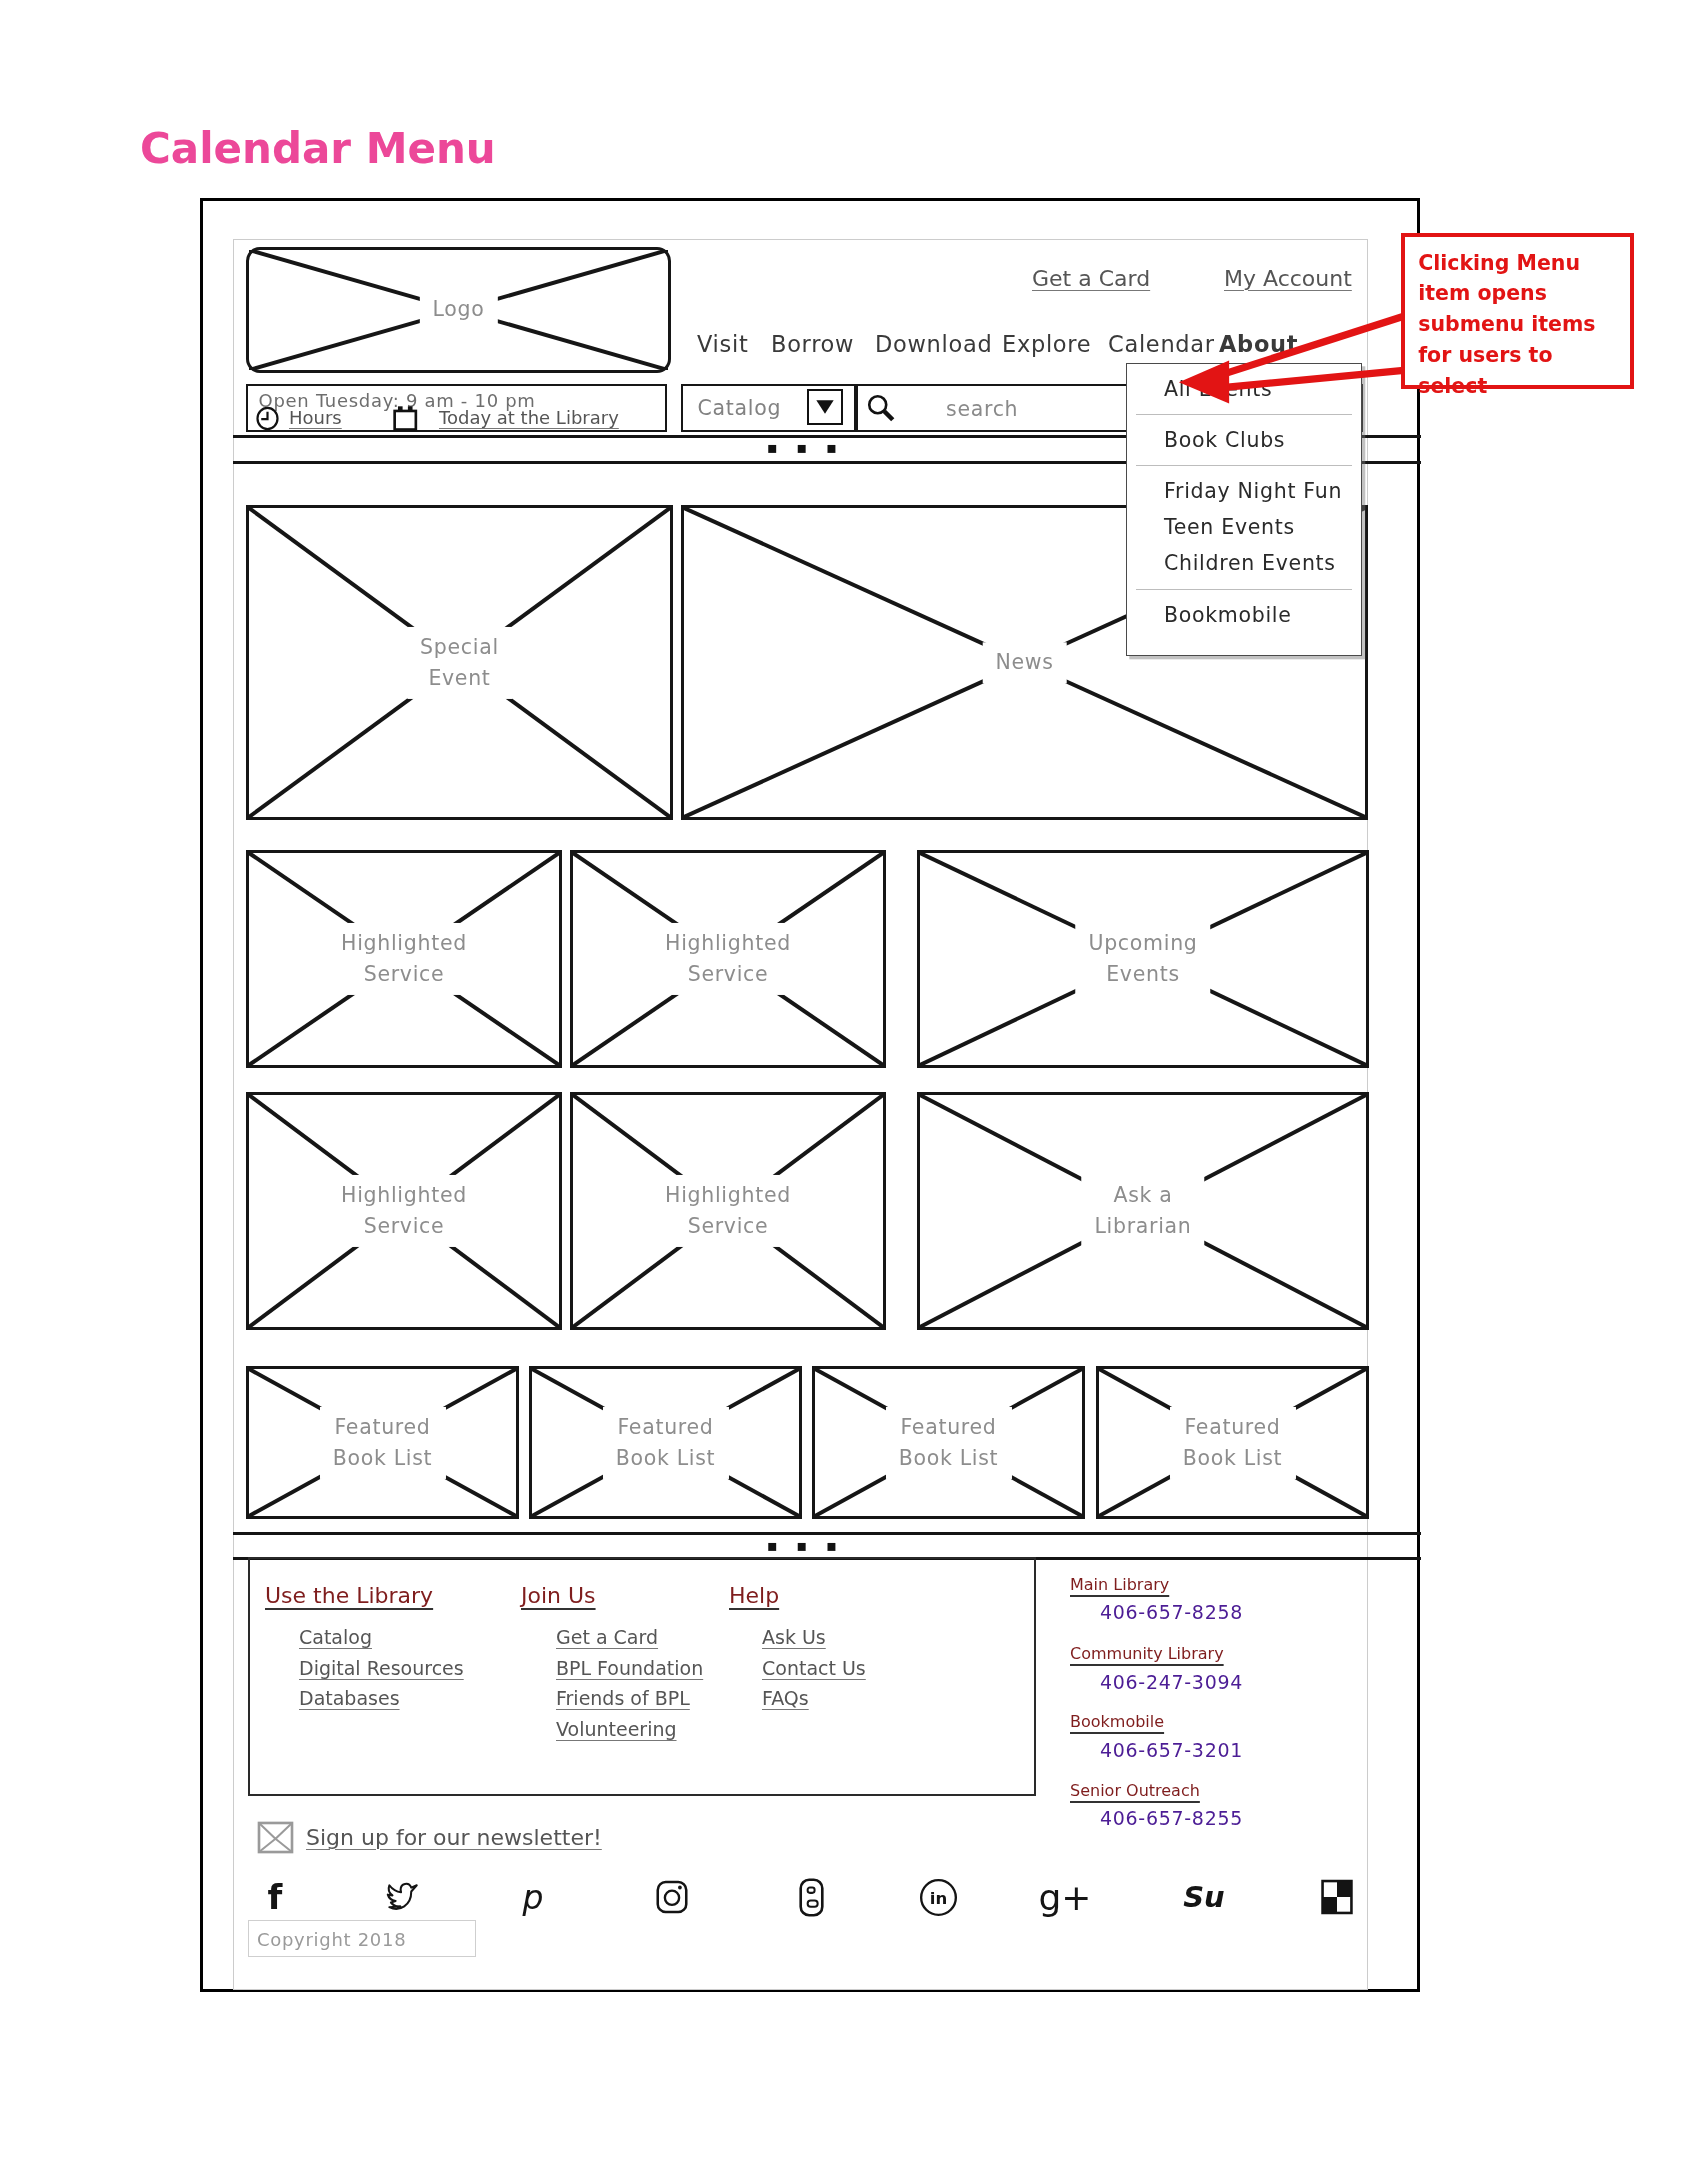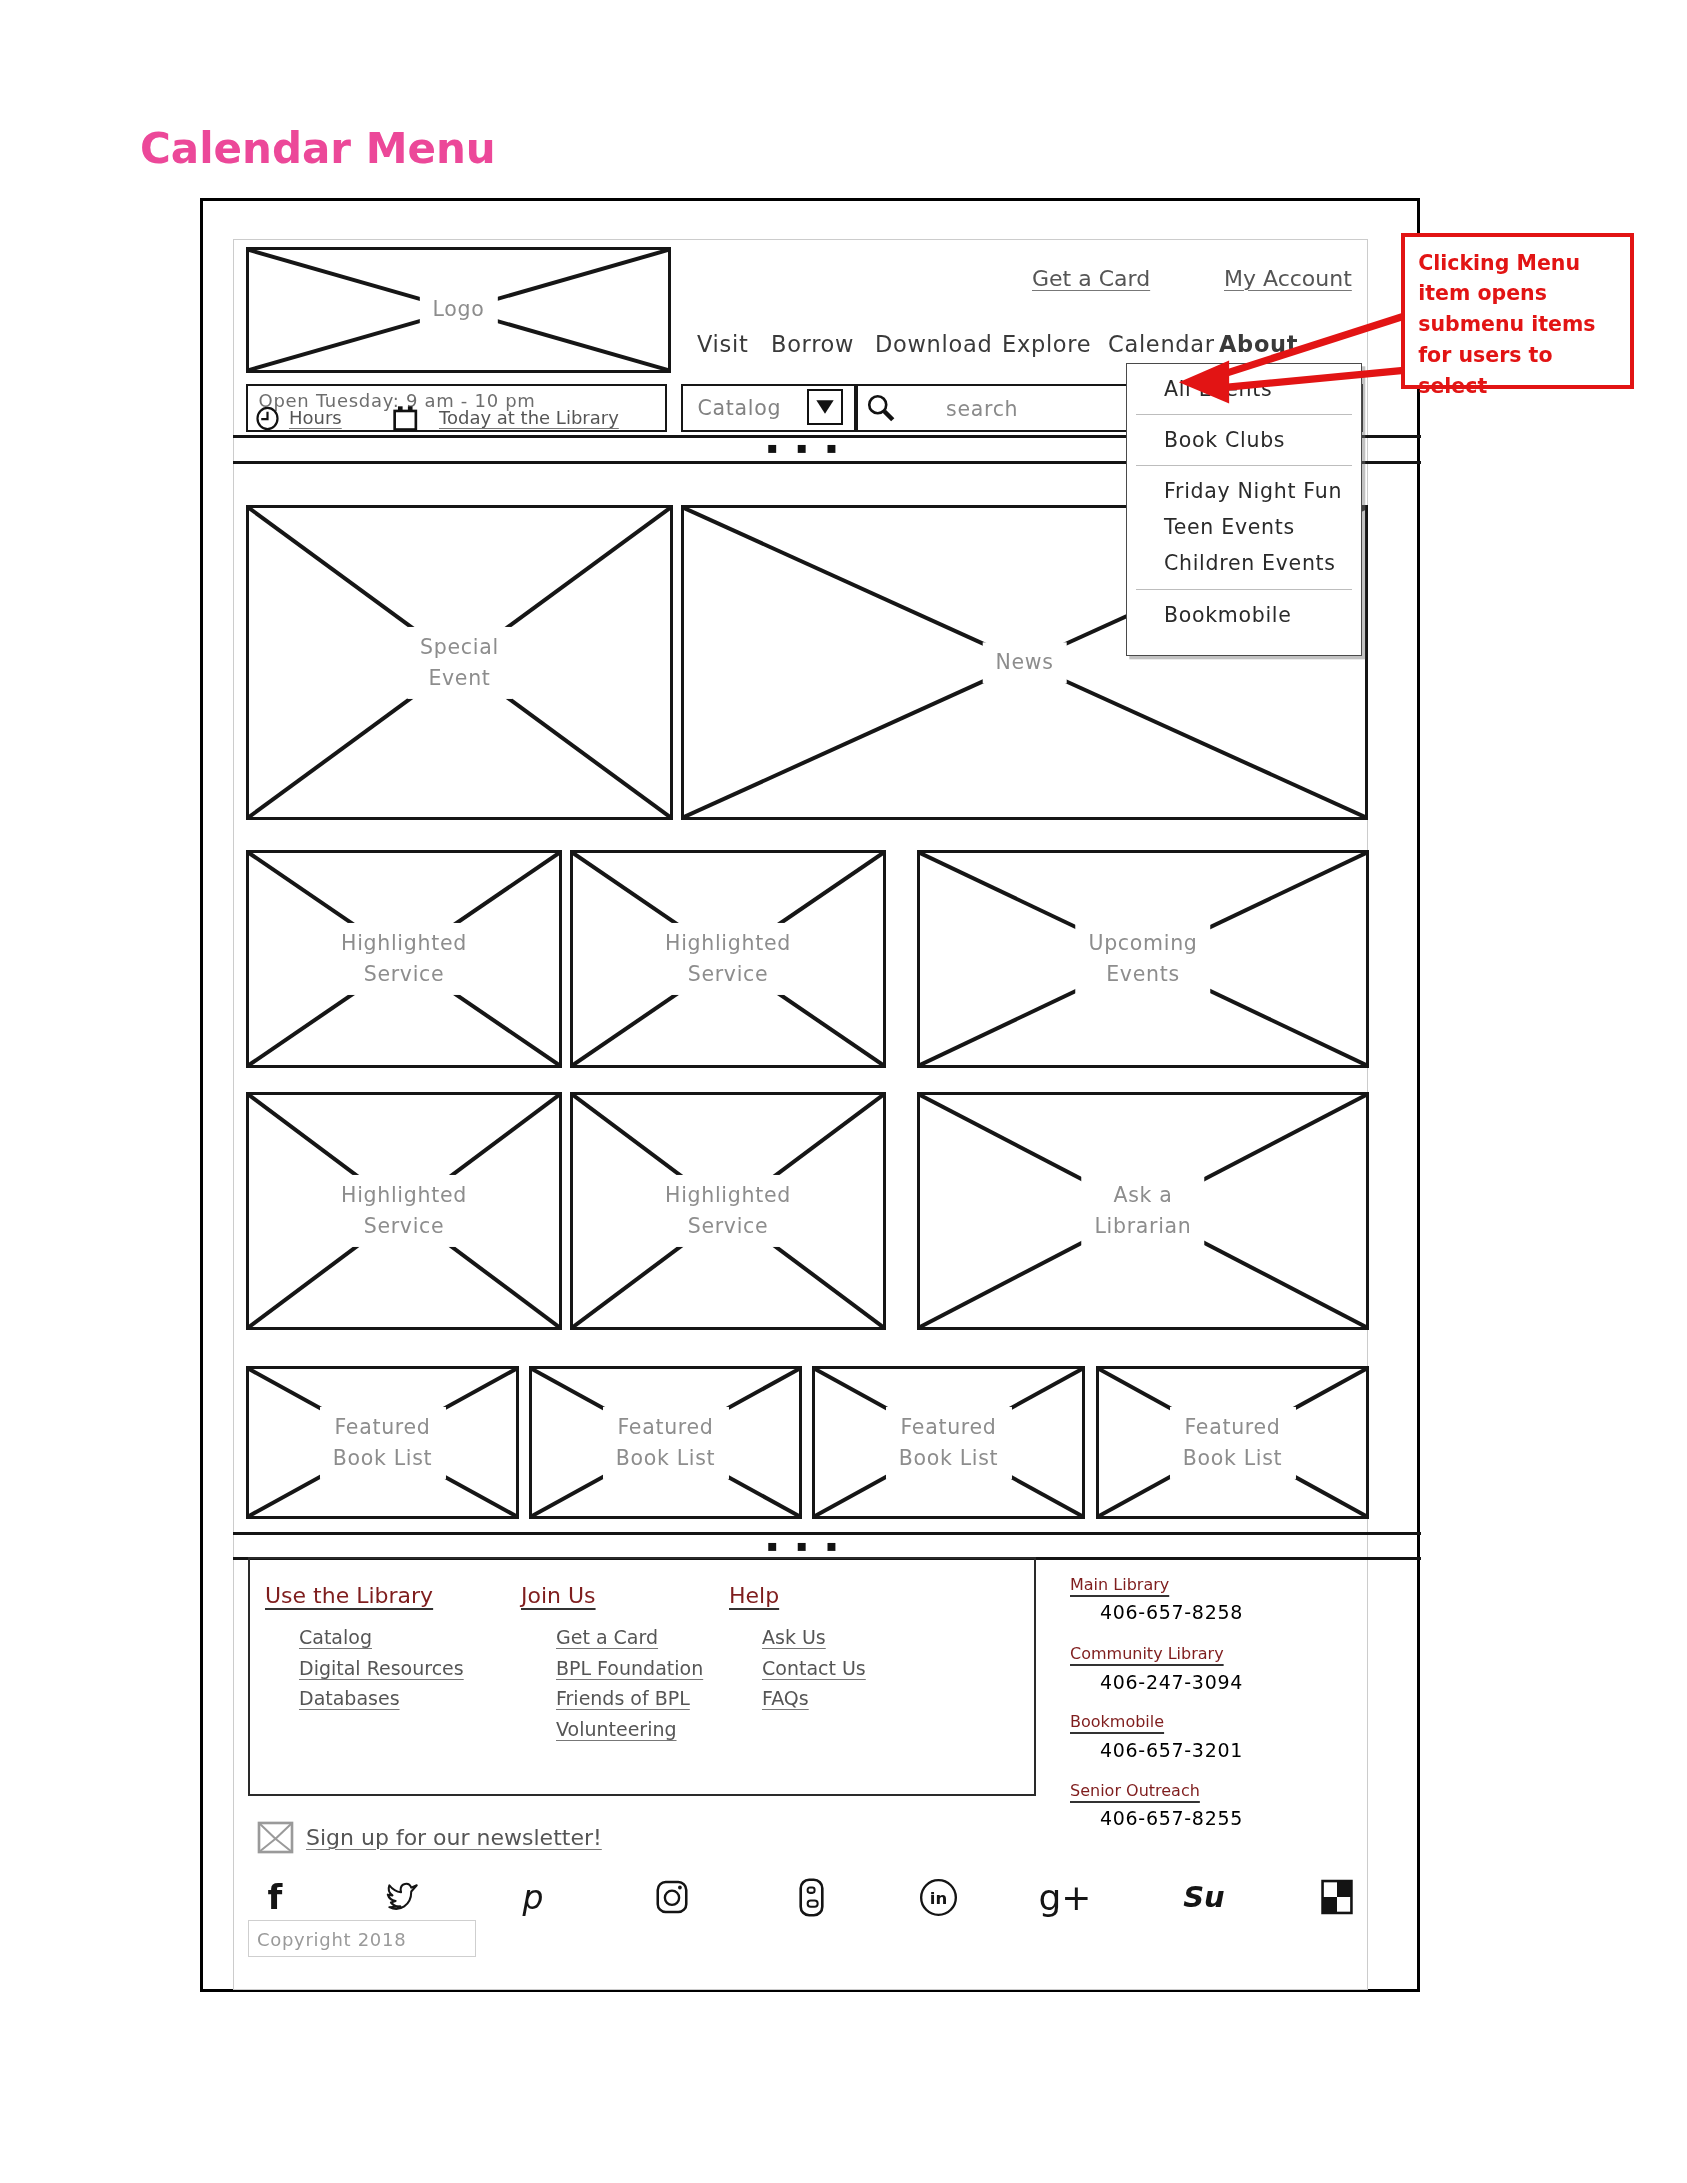--- a/index.html
+++ b/index.html
@@ -18,37 +18,37 @@
   .navitem{position:absolute;top:0;font-size:22.5px;}
   .submenu{position:absolute;left:1126px;top:363px;width:234px;height:291px;background:#fff;
            border:1.3px solid #4a4a4a;box-shadow:3.3px 3.3px 0 rgba(120,120,120,.45);z-index:30;}
   .subitem{position:absolute;left:37px;font-size:20.5px;color:#2a2a2a;cursor:pointer;letter-spacing:0.7px;}
   .subdiv{position:absolute;left:9.3px;right:9.3px;height:1.3px;background:#bdbdbd;}
   .callout{position:absolute;left:1401px;top:233px;width:233px;height:156px;background:#fff;
            border:4.6px solid #e21414;z-index:40;box-sizing:border-box;padding:10.6px 13.2px;}
   .callout .ctext{font-size:20.5px;line-height:1.5;color:#e21414;font-weight:600;}
   .ftlink{position:absolute;font-size:19px;}
   .contact-name{position:absolute;font-size:16px;}
-  .contact-phone{position:absolute;font-size:19px;color:#000000;letter-spacing:0.7px;}
+  .contact-phone{position:absolute;font-size:19px;color:#4c1d95;letter-spacing:0.7px;}
   .dotrow{position:absolute;font-size:16px;letter-spacing:6.6px;color:#111;font-weight:bold;}
   .social{position:absolute;top:1875px;width:44px;height:44px;display:flex;align-items:center;justify-content:center;cursor:pointer;}
   .glyph{font-size:34px;color:#151515;}
   input.search-input{position:absolute;left:859px;top:386px;width:501px;height:43px;border:none;outline:none;
         font-family:inherit;font-size:20.5px;color:#555;padding-left:87px;background:transparent;letter-spacing:0.7px;}
   input.search-input::placeholder{color:#8a8a8a;}
 </style>
 </head>
 <body>
 
 <div class="abs" style="left:140px;top:124px;font-size:42px;font-weight:bold;color:#ec4899;letter-spacing:0px;">Calendar Menu</div>
 
 <div class="abs" style="left:200px;top:198px;width:1220px;height:1794px;border:3.3px solid #000;box-sizing:border-box;"></div>
 <div class="abs" style="left:233px;top:239px;width:1135px;height:1751px;border:1.3px solid #cccccc;box-sizing:border-box;"></div>
 
-<div class="xbox" style="left:246px;top:247px;width:419px;height:120px;">
+<div class="xbox" style="left:246px;top:247px;width:419px;height:120px;border-radius:14px;">
   <svg class="cross" viewBox="0 0 100 100" preserveAspectRatio="none">
     <line x1="0" y1="0" x2="100" y2="100" stroke="#161616" stroke-width="4" vector-effect="non-scaling-stroke"></line>
     <line x1="100" y1="0" x2="0" y2="100" stroke="#161616" stroke-width="4" vector-effect="non-scaling-stroke"></line>
   </svg>
   <span class="xlabel">Logo</span>
 </div>
 
 <div class="abs lnk" style="left:1032px;top:266px;font-size:22px;">Get a Card</div>
 <div class="abs lnk" style="left:1224px;top:266px;font-size:22px;">My Account</div>
 

